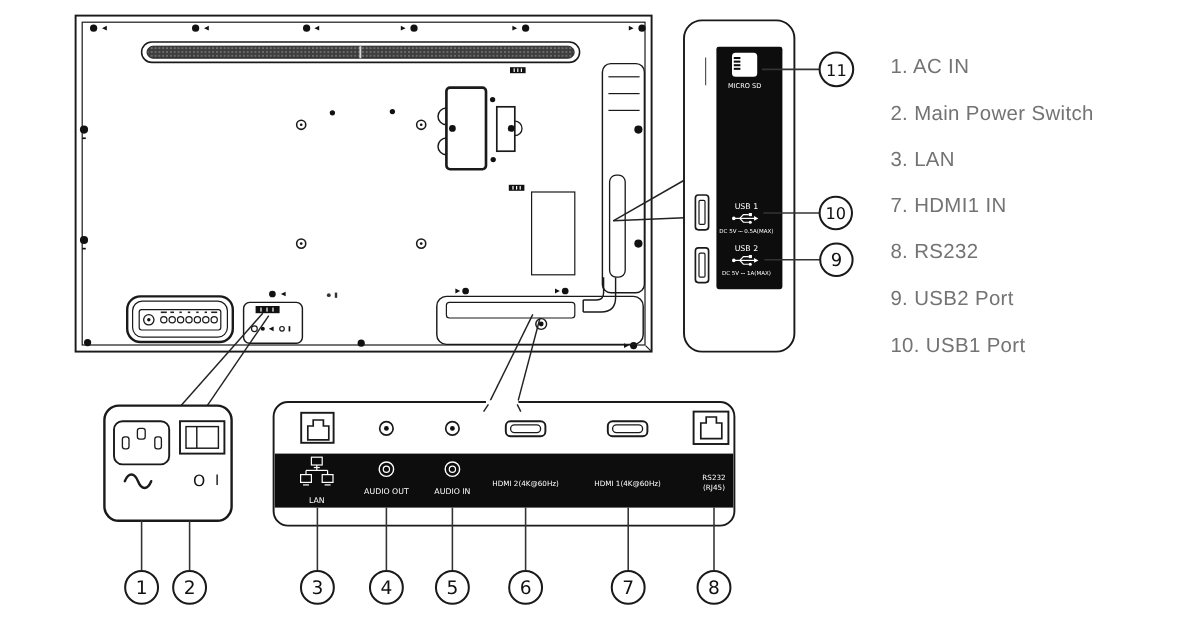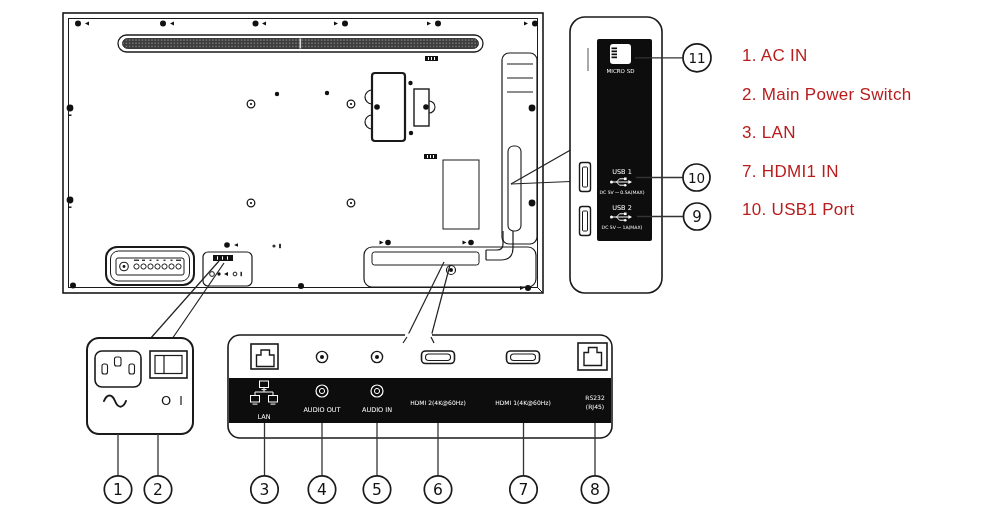--- a/index.html
+++ b/index.html
@@ -3,21 +3,21 @@
 <meta charset="utf-8">
 <style>
   html,body{margin:0;padding:0;background:#fff;}
   .stage{position:relative;width:983px;height:516px;background:#ffffff;overflow:hidden;
          font-family:"Liberation Sans", sans-serif;}
   .diagram-svg{position:absolute;left:0;top:0;}
   svg text{font-family:"DejaVu Sans", sans-serif;}
   .lblw{fill:#ffffff;}
   .num{fill:#111;}
   .legend{position:absolute;left:742px;top:46px;display:flex;flex-direction:column;gap:18.6px;}
-  .legend-item{color:#b91c1c;font-size:17px;line-height:20px;letter-spacing:0.3px;font-weight:500;
+  .legend-item{color:#737373;font-size:17px;line-height:20px;letter-spacing:0.3px;font-weight:500;
                white-space:nowrap;}
 </style>
 </head>
 <body>
 
 <div class="stage">
 
 <svg class="diagram-svg" width="983" height="516" viewBox="0 0 983 516">
   <defs>
     <pattern id="mesh" patternUnits="userSpaceOnUse" width="3.2" height="3.2">
@@ -365,16 +365,18 @@
       <text x="697" y="63" font-size="13.5" text-anchor="middle" class="num" stroke="none">11</text>
     </g>
   </g>
 </svg>
 
 <div class="legend">
   <div class="legend-item">1. AC IN</div>
   <div class="legend-item">2. Main Power Switch</div>
   <div class="legend-item">3. LAN</div>
   <div class="legend-item">7. HDMI1 IN</div>
+  <div class="legend-item">8. RS232</div>
+  <div class="legend-item">9. USB2 Port</div>
   <div class="legend-item">10. USB1 Port</div>
 </div>
 
 </div>
 
 </body></html>

